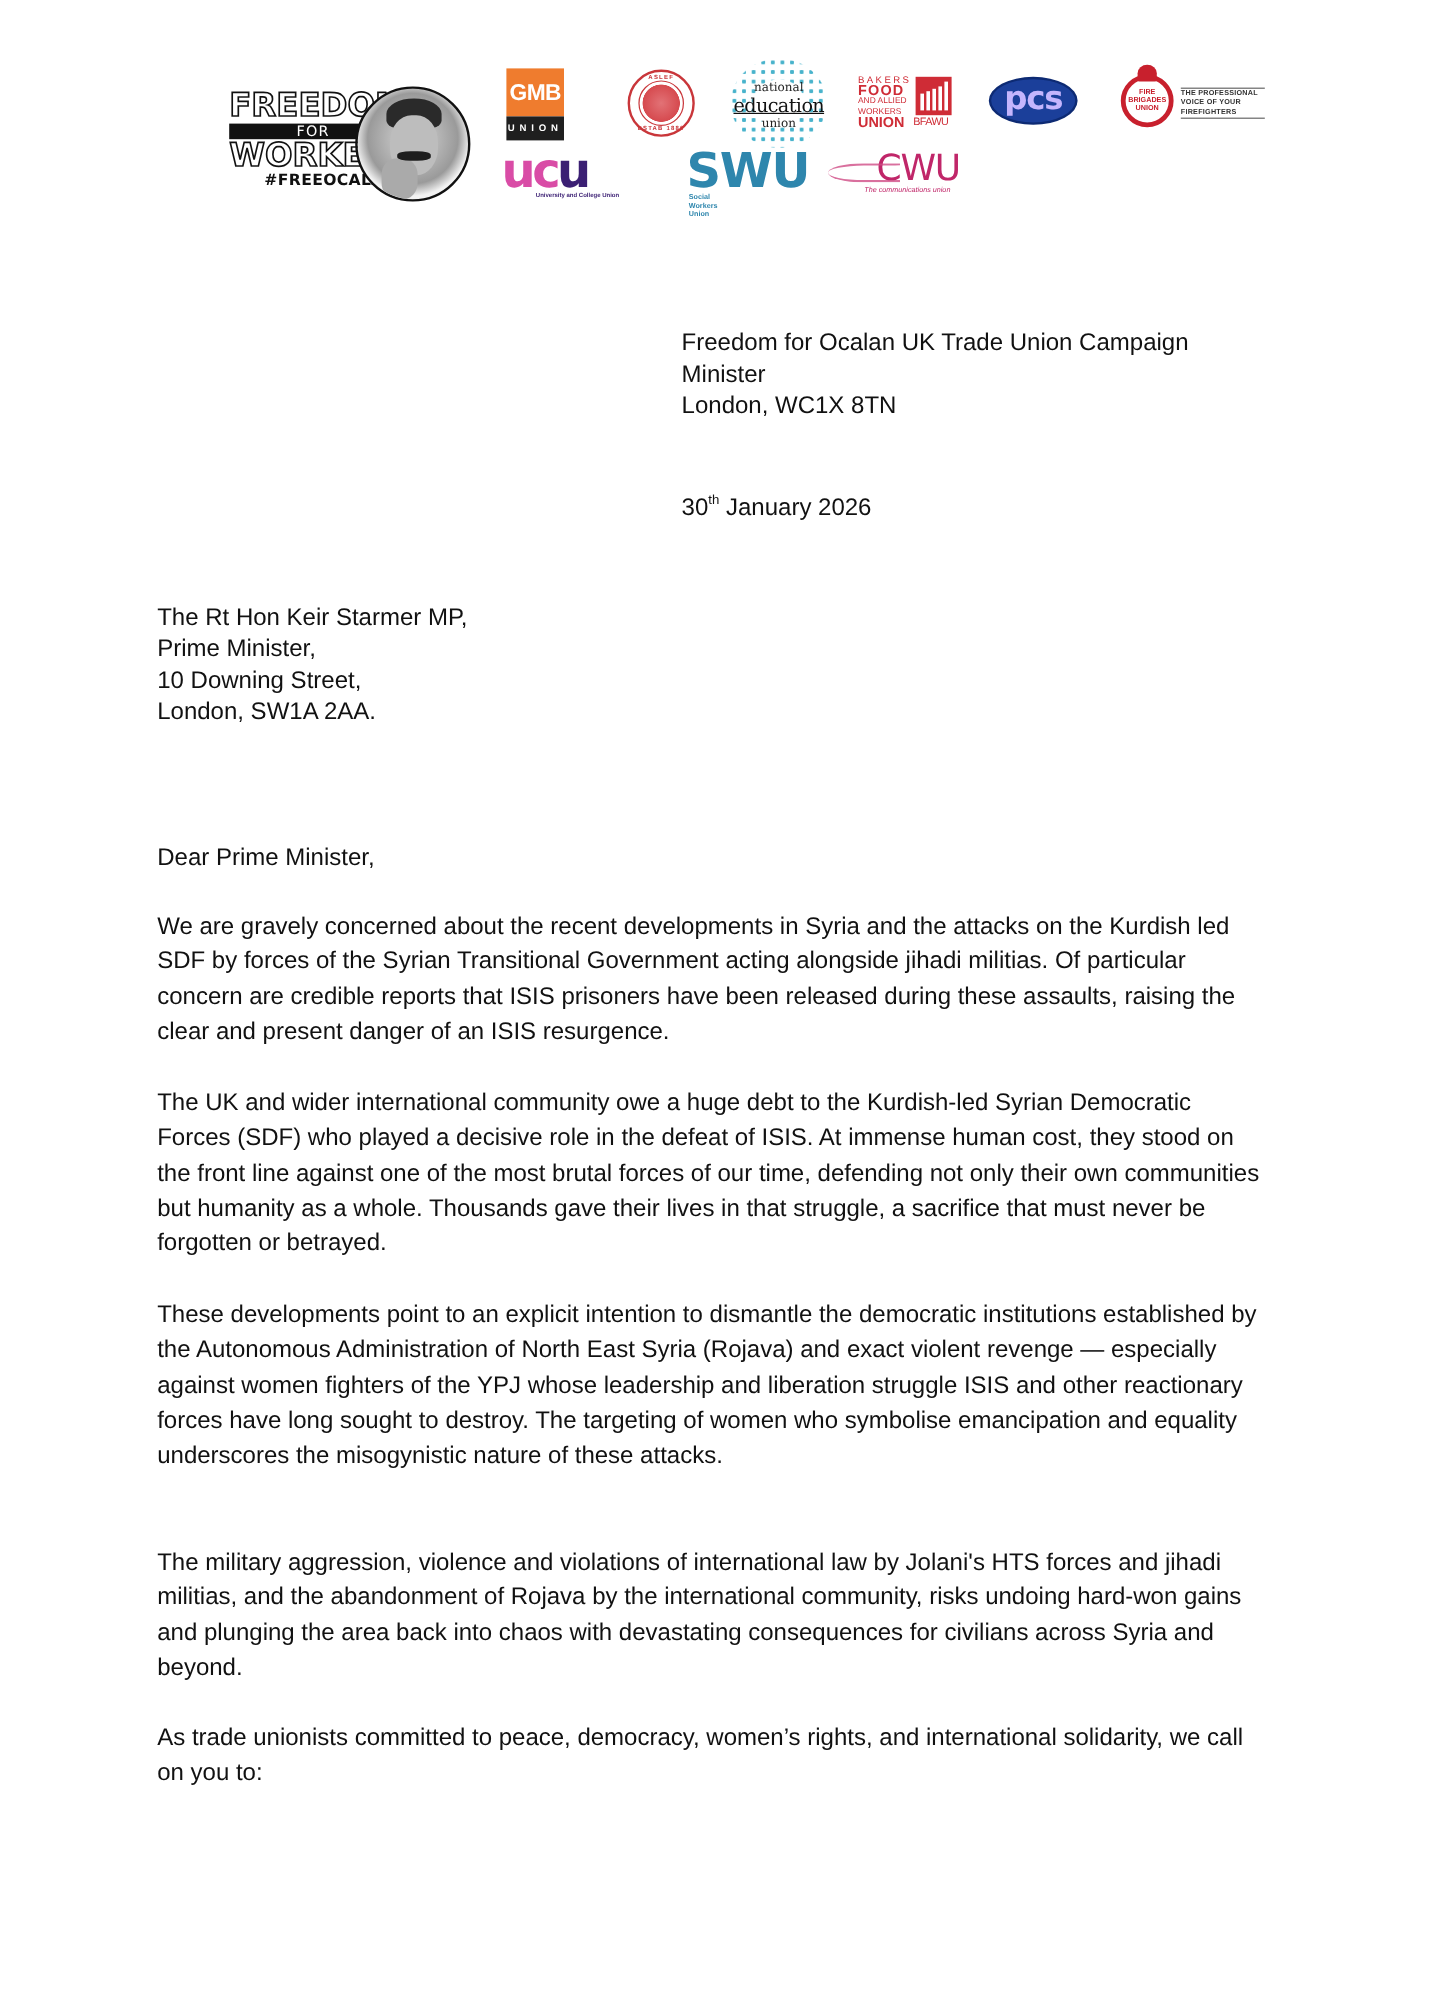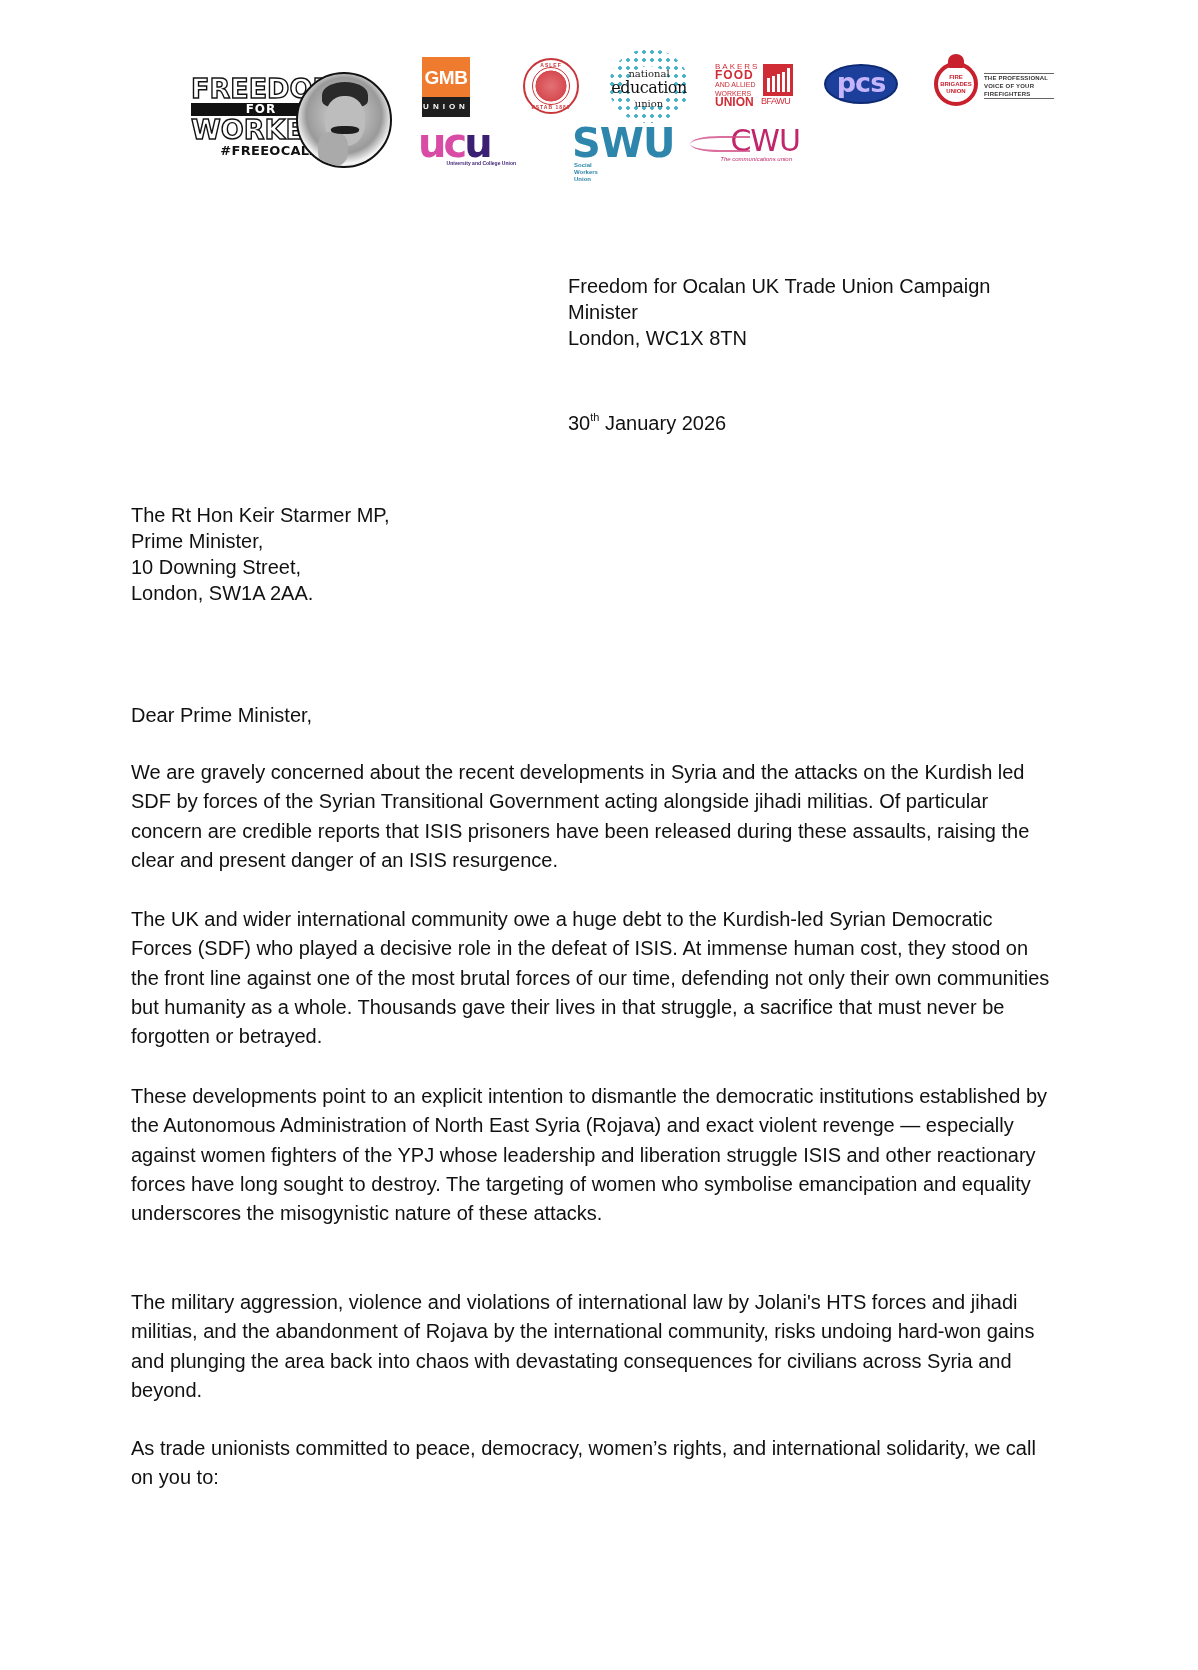--- a/index.html
+++ b/index.html
@@ -11,21 +11,21 @@
   .abs { position: absolute; }
 
   
   .ffo-wordmark { left: 152px; top: 76px; width: 140px; text-align: center; margin-left: 39px; }
   .ffo-outline {
     font-family: "DejaVu Sans", sans-serif; font-weight: 700;
     font-size: 27px; line-height: 26px; letter-spacing: 0px;
     color: #ffffff; -webkit-text-stroke: 1.4px #111; text-stroke: 1.4px #111;
   }
   .ffo-bar {
-    background: #111; color: #fff; font-weight: 700; font-size: 12px;
+    background: #111; color: #fff; font-weight: 400; font-size: 12px;
     line-height: 13px; margin: 1px 0; letter-spacing: 1px;
     font-family: "DejaVu Sans", sans-serif;
   }
   .ffo-hash {
     font-family: "DejaVu Sans", sans-serif; font-weight: 700; font-size: 13px;
     text-align: right; padding-right: 0px; line-height: 16px; letter-spacing: 0.3px;
   }
   .portrait {
     left: 296px; top: 72px; width: 92px; height: 92px; border-radius: 50%;
     border: 2px solid #111; background: radial-gradient(circle at 50% 45%, #d9d9d9 0%, #9a9a9a 55%, #f2f2f2 70%);
@@ -51,21 +51,21 @@
   .aslef-top { position:absolute; left:0; width:100%; top:2px; text-align:center; font-size:5px; color:#c9363a; font-weight:700; letter-spacing:1px; }
   .aslef-bot { position:absolute; left:0; width:100%; bottom:2px; text-align:center; font-size:5px; color:#c9363a; font-weight:700; letter-spacing:1px; }
 
   .neu { left: 608px; top: 48px; width: 82px; height: 76px; }
   .neu-dots { position:absolute; inset:0; border-radius:50%;
     background-image: radial-gradient(circle, #2aa6c3 1.6px, transparent 2px);
     background-size: 8px 8px; opacity: 0.85;
     -webkit-mask: radial-gradient(ellipse at center, transparent 36%, #000 38%, #000 68%, transparent 70%);
             mask: radial-gradient(ellipse at center, transparent 36%, #000 38%, #000 68%, transparent 70%); }
   .neu-t1 { position:absolute; top:20px; left:0; width:100%; text-align:center; font-family:"DejaVu Serif", serif; font-size:10px; color:#222; }
-  .neu-t2 { position:absolute; top:30px; left:-4px; width:90px; text-align:center; font-family:"DejaVu Serif", serif; font-size:16px; color:#111; letter-spacing:-0.5px; }
+  .neu-t2 { position:absolute; top:30px; left:-4px; width:90px; text-align:center; font-family:"DejaVu Serif", serif; font-size:16px; color:#111; letter-spacing:-0.5px;text-decoration:underline; }
   .neu-t3 { position:absolute; top:50px; left:0; width:100%; text-align:center; font-family:"DejaVu Serif", serif; font-size:10px; color:#222; }
 
   .swu { left: 572px; top: 128px; width: 110px; }
   .swu-word { font-size: 40px; font-weight: 700; color: #2e86ad; line-height: 30px; letter-spacing: -1px; font-family: "DejaVu Sans", sans-serif; display:inline-block; vertical-align: top; }
   .swu-sub { display:inline-block; vertical-align: top; font-size: 6px; line-height: 7px; color: #2e86ad; font-weight: 700; margin-top: 4px; margin-left: 2px; }
 
   .bfawu { left: 715px; top: 62px; width: 80px; height: 46px; }
   .bfawu-text { position:absolute; left:0; top:0; width:46px; color:#cf2c36; font-weight:700; line-height: 9px; }
   .bfawu-text .s1 { font-size: 8px; letter-spacing: 2px; font-weight:400; }
   .bfawu-text .s2 { font-size: 12px; letter-spacing: 1px; }

